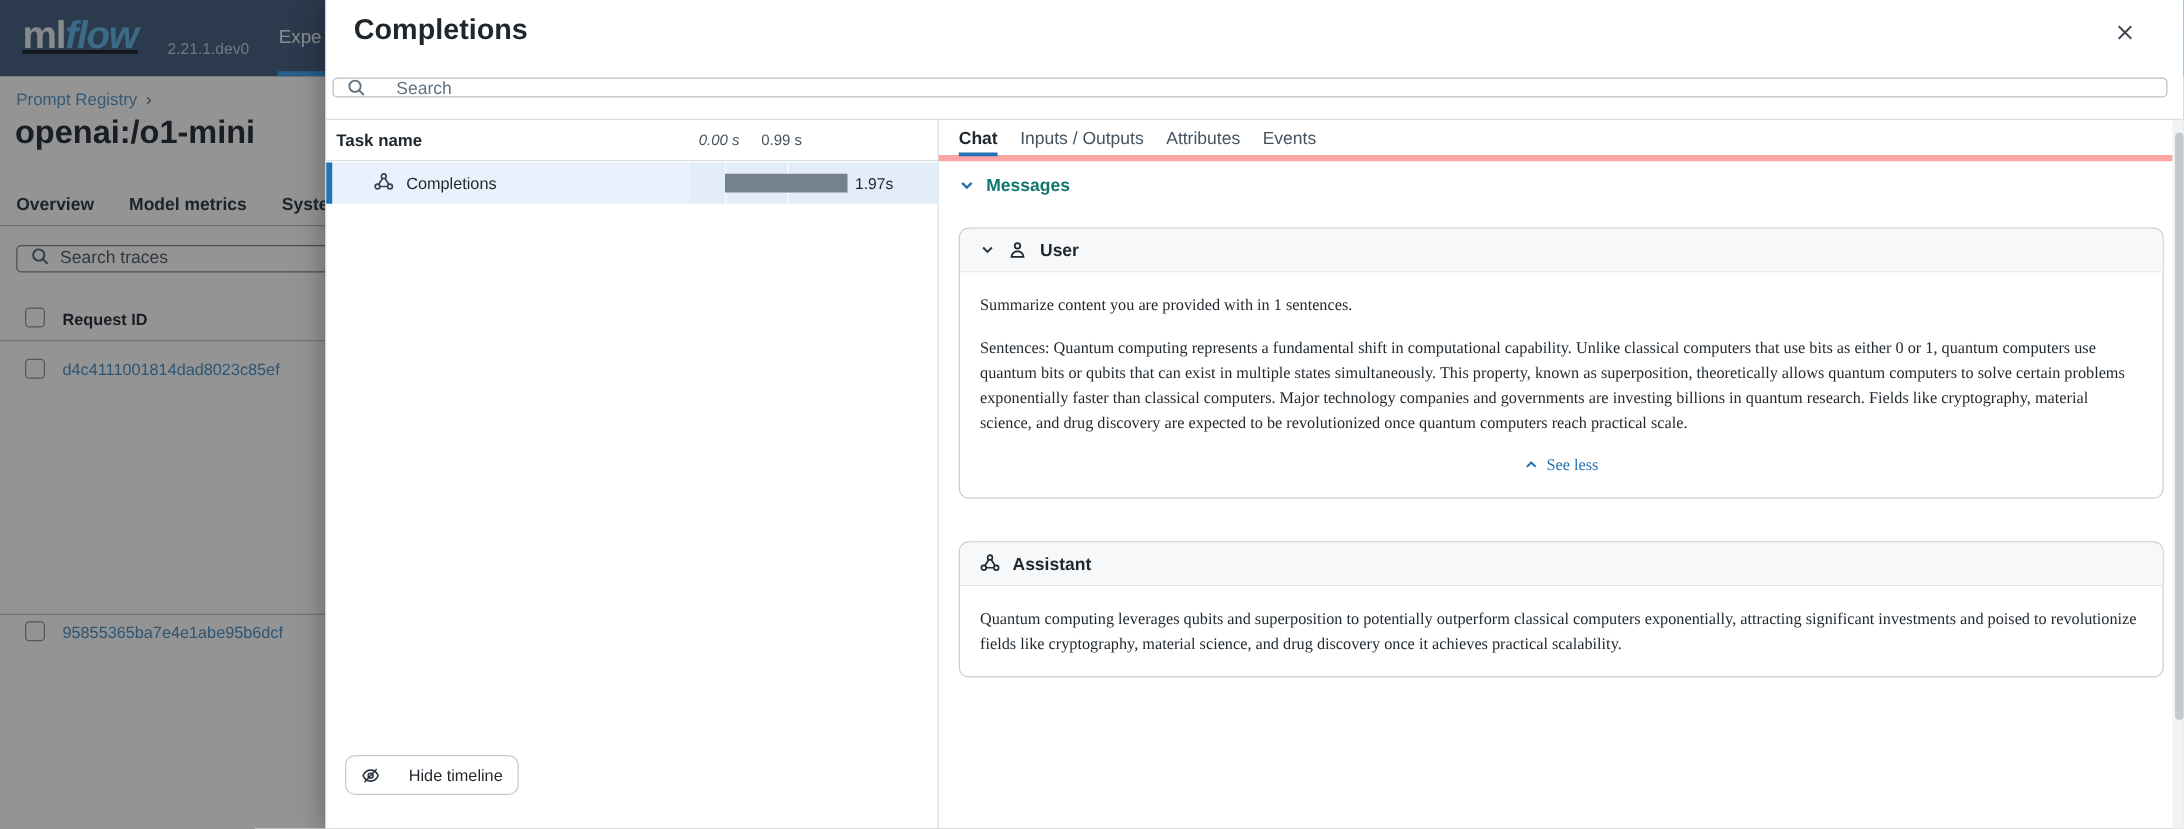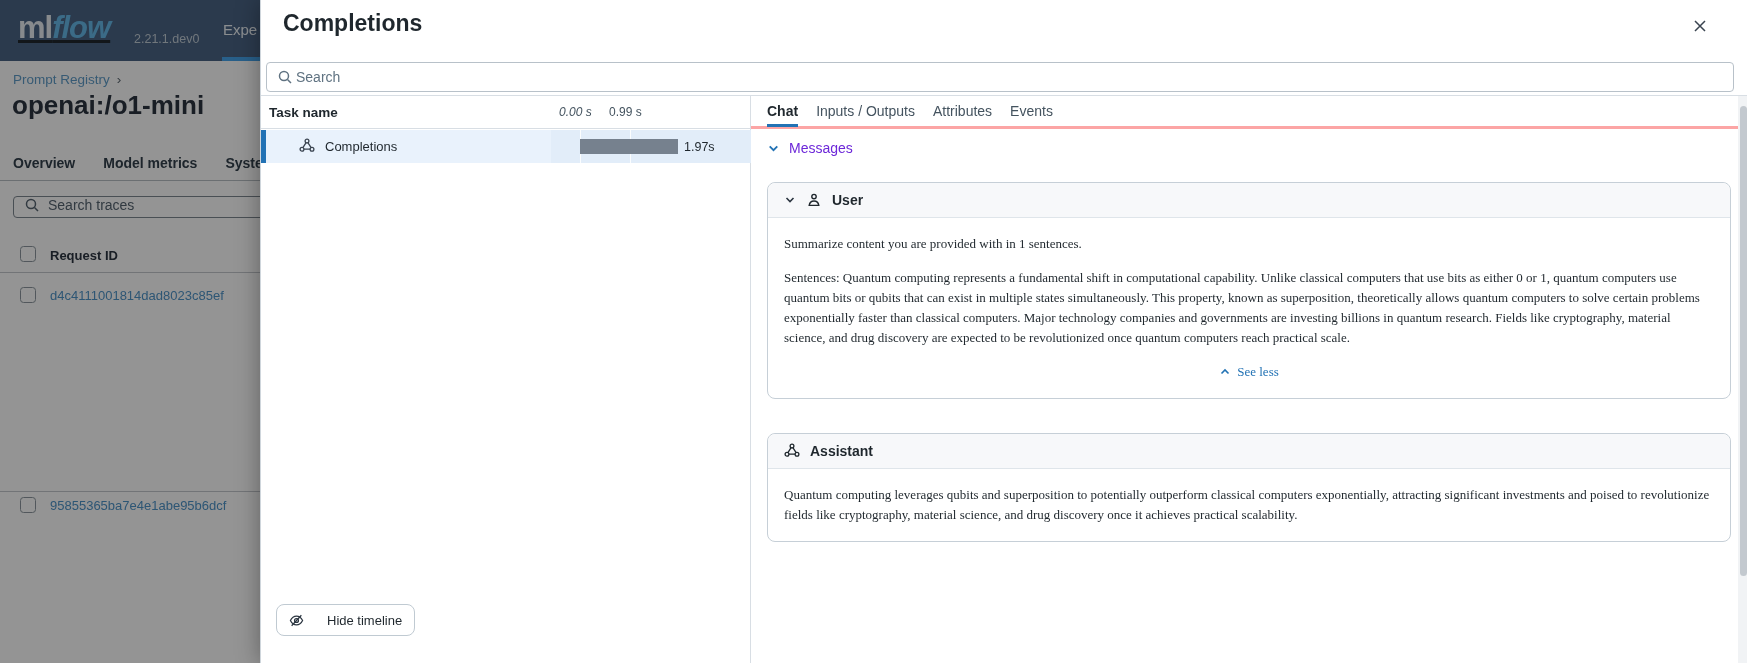--- a/index.html
+++ b/index.html
@@ -28,21 +28,21 @@
   .th-label { position:absolute; left:50px; top:248px; font-size:13px; font-weight:700; color:#2b3440; }
   .bg-divider { position:absolute; left:0; width:290px; height:1px; background:#c4c9cd; }
   .row-link { position:absolute; left:50px; font-size:13px; color:#4f94c9; white-space:nowrap; text-decoration:none; cursor:pointer; }
 
   .overlay { position:absolute; inset:0; background:rgba(0,0,0,0.42); z-index:5; }
 
   
   .modal { position:absolute; left:260px; top:0; width:1487px; height:663px; background:#fff; z-index:10; border-left:1px solid #cfd6dc; box-shadow:0 0 22px rgba(0,0,0,0.35); }
   .m-title { position:absolute; left:22px; top:10px; font-size:23px; font-weight:700; color:#1f272d; }
   .m-close { position:absolute; left:1424px; top:11px; width:30px; height:30px; display:flex; align-items:center; justify-content:center; cursor:pointer; border-radius:4px; }
-  .m-search { position:absolute; left:5px; top:62px; width:1468px; height:30px; border:1px solid #b8c1c9; border-radius:4px; display:flex; align-items:center; gap:3px; padding:0 10px; }
+  .m-search { position:absolute; left:5px; top:62px; width:1468px; height:16px; border:1px solid #b8c1c9; border-radius:4px; display:flex; align-items:center; gap:24px; padding:0 10px; }
   .m-search input::placeholder { color:#5f7281; }
   .m-hr { position:absolute; left:0; top:95px; width:100%; height:1px; background:#d8dee4; }
 
   
   .left-pane { position:absolute; left:0; top:96px; width:490px; height:567px; border-right:1px solid #d8dee4; }
   .tl-header { position:absolute; left:0; top:0; width:100%; height:33px; border-bottom:1px solid #d8dee4; }
   .tl-colname { position:absolute; left:8px; top:9px; font-size:13.5px; font-weight:700; color:#1f272d; }
   .tl-tick { position:absolute; top:9px; font-size:12px; color:#44535f; }
   .tl-row { position:absolute; left:0; top:34px; width:100%; height:33px; cursor:pointer; }
   .tl-accent { position:absolute; left:0; top:0; width:5px; height:33px; background:#2272b4; }
@@ -50,26 +50,26 @@
   .tl-tcell { position:absolute; left:290px; top:0; width:200px; height:33px; background:#e2edf9; }
   .tl-grid { position:absolute; top:0; width:1px; height:33px; background:rgba(255,255,255,0.85); }
   .tl-icon { position:absolute; left:38px; top:8px; }
   .tl-name { position:absolute; left:64px; top:9px; font-size:13px; color:#1f272d; }
   .tl-bar { position:absolute; left:319px; top:9px; width:98px; height:15px; background:#76818e; }
   .tl-dur { position:absolute; left:423px; top:10px; font-size:12.5px; color:#1f272d; }
   .hide-btn { position:absolute; left:15px; top:508px; height:32px; padding:0 12px; border:1px solid #c0cad2; border-radius:8px; background:#fff; display:flex; align-items:center; gap:23px; font-size:13px; color:#1f272d; cursor:pointer; font-family:inherit;text-align:right; }
 
   
   .right-pane { position:absolute; left:490px; top:96px; width:987px; height:567px; }
-  .tabs { position:absolute; left:0; top:0; width:100%; height:33px; border-bottom:3px solid #fca5a5; display:flex; gap:18px; padding-left:16px; align-items:stretch; }
+  .tabs { position:absolute; left:0; top:0; width:100%; height:33px; border-bottom:5px solid #fca5a5; display:flex; gap:18px; padding-left:16px; align-items:stretch; }
   .tab { position:relative; display:flex; align-items:center; font-size:14px; color:#44535f; cursor:pointer; }
   .tab.active { color:#1f272d; font-weight:700; }
   .tab.active::after { content:""; position:absolute; left:0; right:0; bottom:-1px; height:3px; background:#2272b4; }
   .messages-hdr { position:absolute; left:16px; top:44px; display:flex; align-items:center; gap:9px; cursor:pointer; }
-  .messages-hdr .lbl { font-size:14px; font-weight:400; color:#6d28d9; }
+  .messages-hdr .lbl { font-size:14px; font-weight:700; color:#0f766e; }
   .card { position:absolute; left:16px; width:964px; border:1px solid #c6cfd7; border-radius:8px; background:#fff; }
   .user-card { top:86px; }
   .asst-card { top:337px; }
   .card-hdr { display:flex; align-items:center; gap:10px; padding:9px 16px; background:#f7f8fa; border-bottom:1px solid #dfe5ea; border-radius:8px 8px 0 0; cursor:pointer; }
   .card-hdr .role { font-size:14px; font-weight:700; color:#1f272d; }
   .card-body { padding:16px; font-size:13px; line-height:20px; color:#1f272d;font-family:Liberation Serif, serif; }
   .card-body p { margin:0 0 14px 0; }
   .card-body p:last-child { margin-bottom:0; }
   .see-less { display:flex; align-items:center; justify-content:center; gap:6px; color:#2272b4; font-size:13px; margin-top:8px; cursor:pointer; }
 

